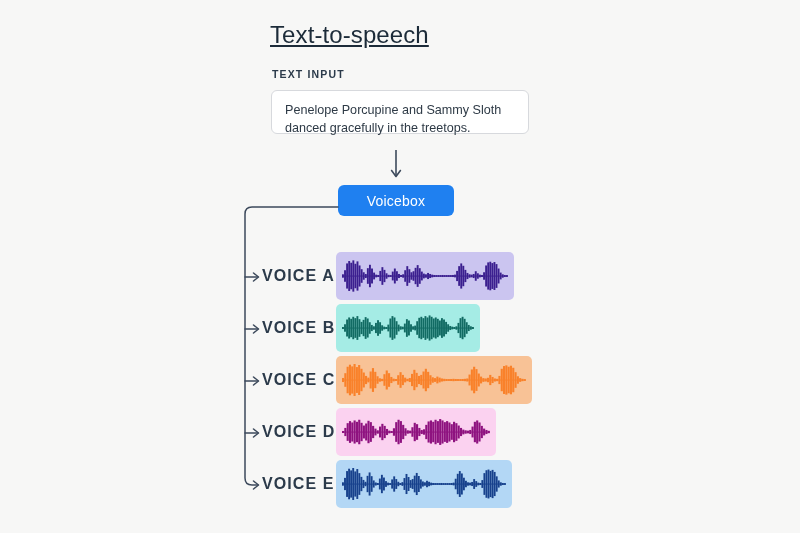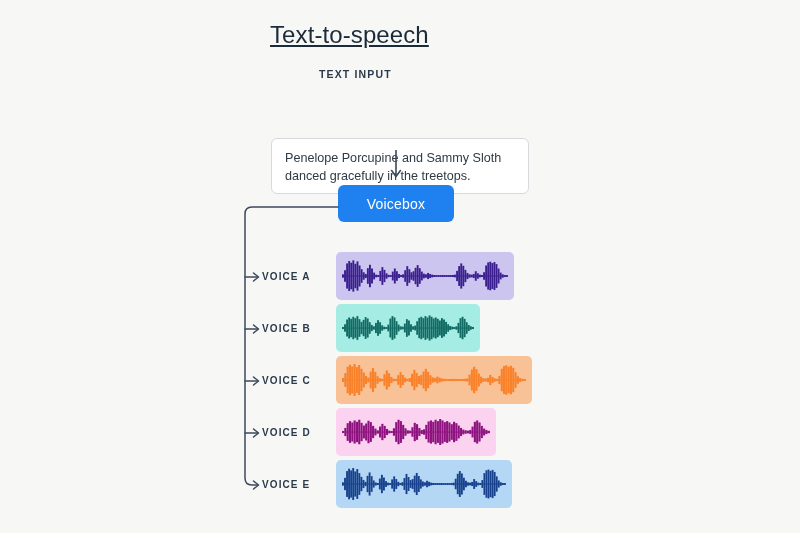--- a/index.html
+++ b/index.html
@@ -19,64 +19,63 @@
     font-size:24px;line-height:32px;
     font-weight:400;color:#1c2b39;
     letter-spacing:.1px;white-space:nowrap;text-decoration:underline;
   }
 
   
   .input-label{
     position:absolute;left:272px;top:68px;
     font-size:10.5px;font-weight:700;
     letter-spacing:1.15px;color:#2b3a4a;
-    text-transform:uppercase;white-space:nowrap;margin-left:47px;
+    text-transform:uppercase;white-space:nowrap;
   }
   .text-input-box{
     position:absolute;left:271px;top:90px;
-    width:258px;height:56px;
+    width:258px;height:44px;
     background:#ffffff;
     border:1px solid #d7d9dd;
     border-radius:6px;
     box-sizing:border-box;
     padding:10px 13px 0 13px;
-    margin-top:48px;
   }
   .text-input-value{
     font-size:12.6px;line-height:18px;
     color:#2e3a46;
     white-space:pre-line;
   }
 
   
   .arrow-down{position:absolute;left:389px;top:150px;width:14px;height:32px;}
 
   
   .voicebox-btn{
     position:absolute;left:338px;top:185px;
-    width:116px;height:37px;
+    width:116px;height:31px;
     background:#1f80f0;
     border-radius:6px;
     border:none;
     display:flex;align-items:center;justify-content:center;
     cursor:pointer;padding:0;
   }
   .voicebox-btn span{
     color:#ffffff;font-size:14px;letter-spacing:.2px;
     font-family:"Liberation Sans","DejaVu Sans",sans-serif;
   }
 
   
   .connector{position:absolute;left:238px;top:180px;}
 
   
   .voice-row{position:absolute;left:262px;height:48px;}
   .voice-label{
     position:absolute;left:0;top:50%;transform:translateY(-50%);
-    font-size:10px;font-weight:700;letter-spacing:1.1px;
+    font-size:16px;font-weight:700;letter-spacing:1.1px;
     color:#2b3a4a;white-space:nowrap;
     text-transform:uppercase;
   }
   .wave-panel{
     position:absolute;top:0;left:74px;height:48px;
     border-radius:5px;overflow:hidden;
   }
   .wave-panel svg{display:block;}
 </style>
 </head>

